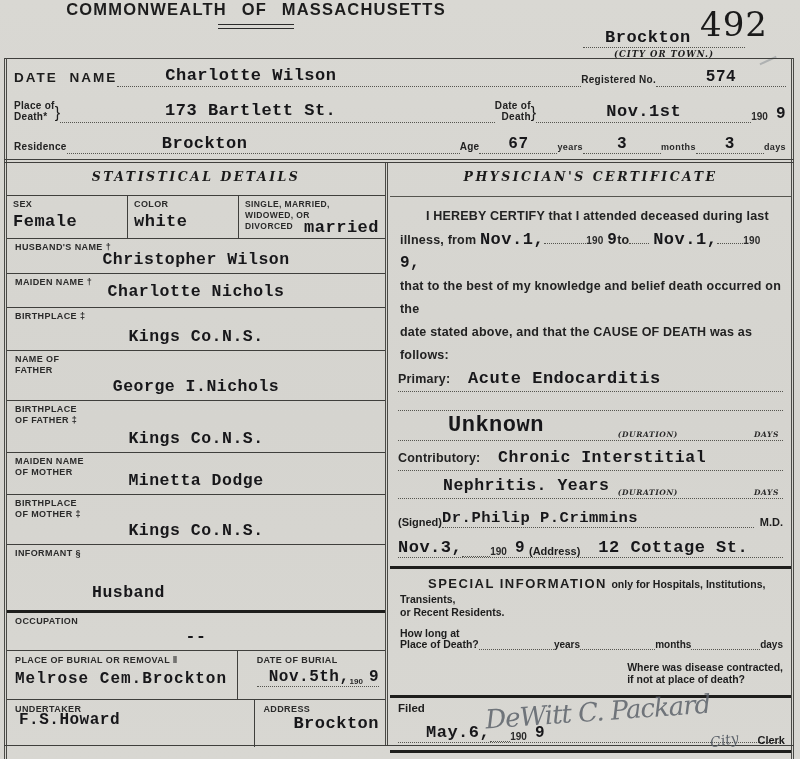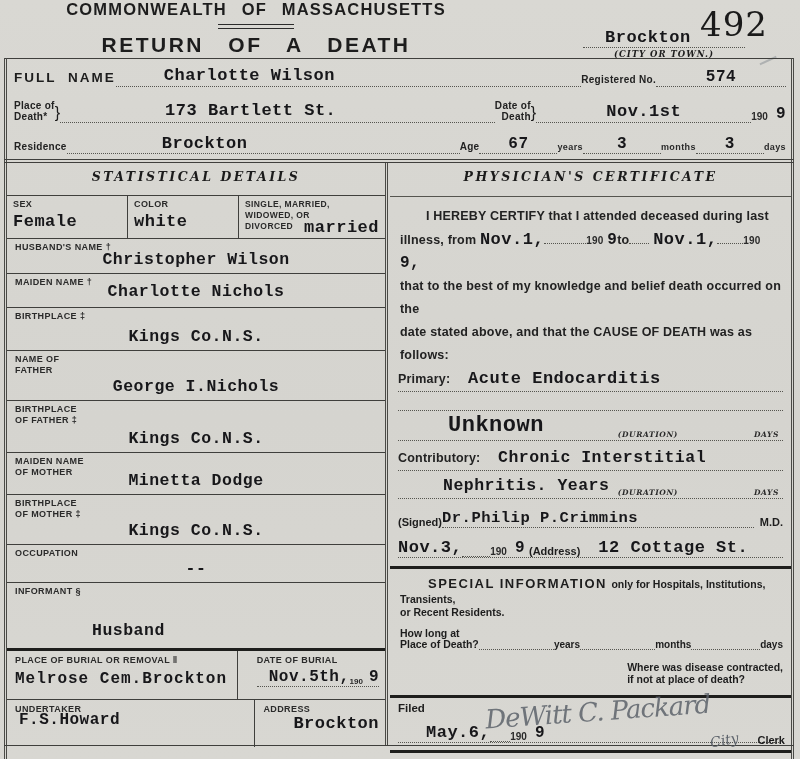--- a/index.html
+++ b/index.html
@@ -28,21 +28,20 @@
   .pencil{color:#5d636b;}
 </style>
 </head>
 <body>
 
 <div class="page">
 
   <div class="abs" style="left:0;top:8;width:512px;text-align:center;">
     <div style="font-size:16.5px;font-weight:700;letter-spacing:1.2px;word-spacing:9px;">COMMONWEALTH OF MASSACHUSETTS</div>
     <div style="width:76px;height:3px;margin:5px auto 4px auto;border-top:1px solid #2b2b2b;border-bottom:1px solid #2b2b2b;"></div>
-    <div style="font-size:21px;font-weight:700;letter-spacing:2.5px;word-spacing:16px;">RETURN OF A DEATH</div>
   </div>
 
   <div class="abs" style="left:583px;top:28px;width:162px;">
     <div class="dotline" style="text-align:left;padding-left:22px;">
       <span class="typed t17">Brockton</span>
     </div>
     <div style="text-align:center;font-family:'DejaVu Serif',serif;font-style:italic;font-weight:700;font-size:8.5px;letter-spacing:1px;margin-top:1px;">(CITY OR TOWN.)</div>
   </div>
 
   <div class="abs" style="left:700px;top:4px;font-family:'DejaVu Serif',serif;font-size:34px;letter-spacing:1px;color:#1a1a1a;">492</div>
@@ -50,21 +49,21 @@
   <div class="abs pencil" style="left:757px;top:50px;width:18px;height:10px;border-bottom:2px solid #7d828a;transform:rotate(-25deg);opacity:.45;"></div>
 
   <div class="abs" style="left:4px;top:58px;width:790px;border-top:1px solid #3f3f3c;"></div>
   <div class="abs vdouble" style="left:4px;top:58px;height:701px;"></div>
   <div class="abs vdouble" style="left:791px;top:58px;height:701px;"></div>
   <div class="abs" style="left:4px;top:159px;width:790px;border-top:1px solid #3f3f3c;border-bottom:1px solid #3f3f3c;height:2px;"></div>
   <div class="abs vdouble" style="left:385px;top:163px;height:582px;"></div>
   <div class="abs" style="left:4px;top:745px;width:790px;border-top:1px solid #3f3f3c;"></div>
 
   <div class="abs" style="left:14px;top:66px;width:772px;display:flex;align-items:flex-end;">
-    <span style="font-size:13.5px;font-weight:700;letter-spacing:2px;word-spacing:6px;padding-bottom:2px;">FULL NAME</span>
+    <span style="font-size:13.5px;font-weight:700;letter-spacing:2px;word-spacing:6px;padding-bottom:2px;">DATE NAME</span>
     <span class="dotline" style="flex:1;display:flex;align-items:flex-end;">
       <span class="typed t17" style="margin-left:48px;margin-bottom:1px;">Charlotte Wilson</span>
     </span>
     <span class="lbl2" style="padding-bottom:2px;">Registered No.</span>
     <span class="dotline" style="width:130px;text-align:center;">
       <span class="typed t16">574</span>
     </span>
   </div>
 
   <div class="abs" style="left:14px;top:100px;width:772px;display:flex;align-items:flex-end;">
@@ -157,28 +156,28 @@
 OF MOTHER</div>
       <div class="sval typed">Minetta Dodge</div>
     </div>
 
     <div class="srow" style="height:50px;">
       <div class="lbl pre">BIRTHPLACE
 OF MOTHER ‡</div>
       <div class="sval typed">Kings Co.N.S.</div>
     </div>
 
+    <div class="srow" style="height:68px;border-bottom:3px solid #1e1e1c;">
+      <div class="lbl">INFORMANT §</div>
+      <div class="sval typed" style="bottom:8px;text-align:left;padding-left:85px;">Husband</div>
+    </div>
+
     <div class="srow" style="height:38px;">
       <div class="lbl">OCCUPATION</div>
       <div class="sval typed">--</div>
-    </div>
-
-    <div class="srow" style="height:68px;border-bottom:3px solid #1e1e1c;">
-      <div class="lbl">INFORMANT §</div>
-      <div class="sval typed" style="bottom:8px;text-align:left;padding-left:85px;">Husband</div>
     </div>
 
     <div style="display:flex;height:49px;border-bottom:1px solid #3f3f3c;box-sizing:border-box;gap:11px;">
       <div style="width:237px;border-right:1px solid #3f3f3c;padding:4px 4px 0 8px;">
         <div class="lbl">PLACE OF BURIAL OR REMOVAL ‖</div>
         <div class="typed t16" style="margin-top:5px;letter-spacing:1px;">Melrose Cem.Brockton</div>
       </div>
       <div style="flex:1;padding:4px 6px 0 8px;">
         <div class="lbl">DATE OF BURIAL</div>
         <div class="dotline" style="margin-top:3px;display:flex;align-items:flex-end;padding-left:12px;">

